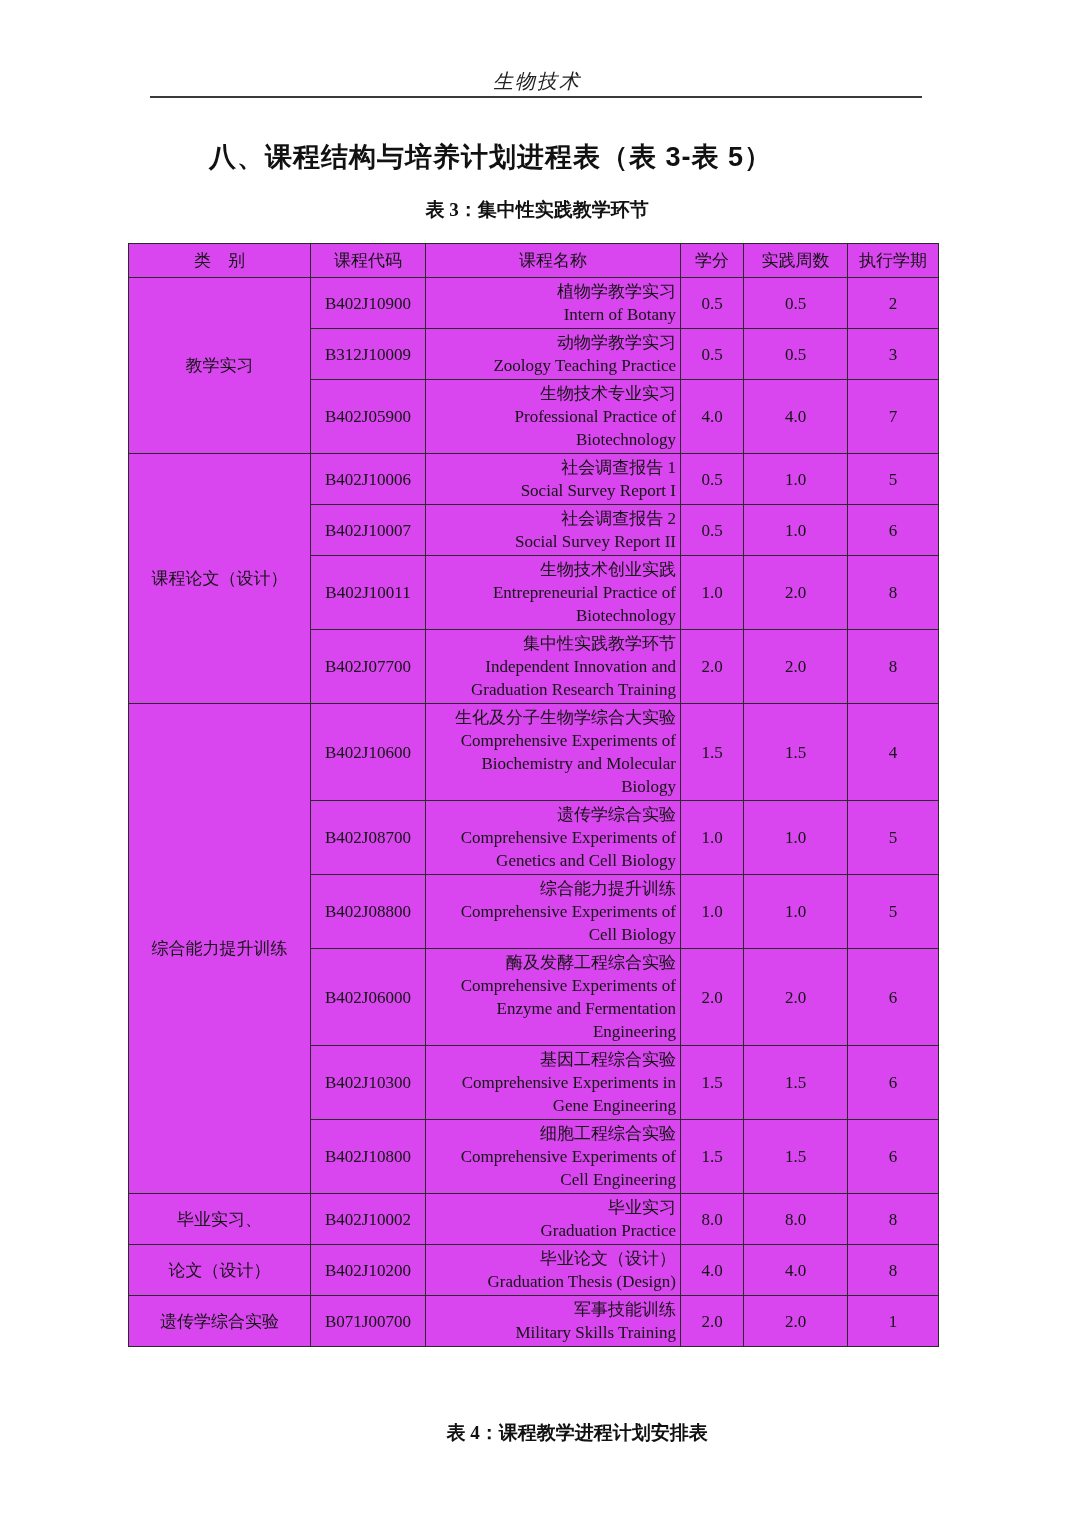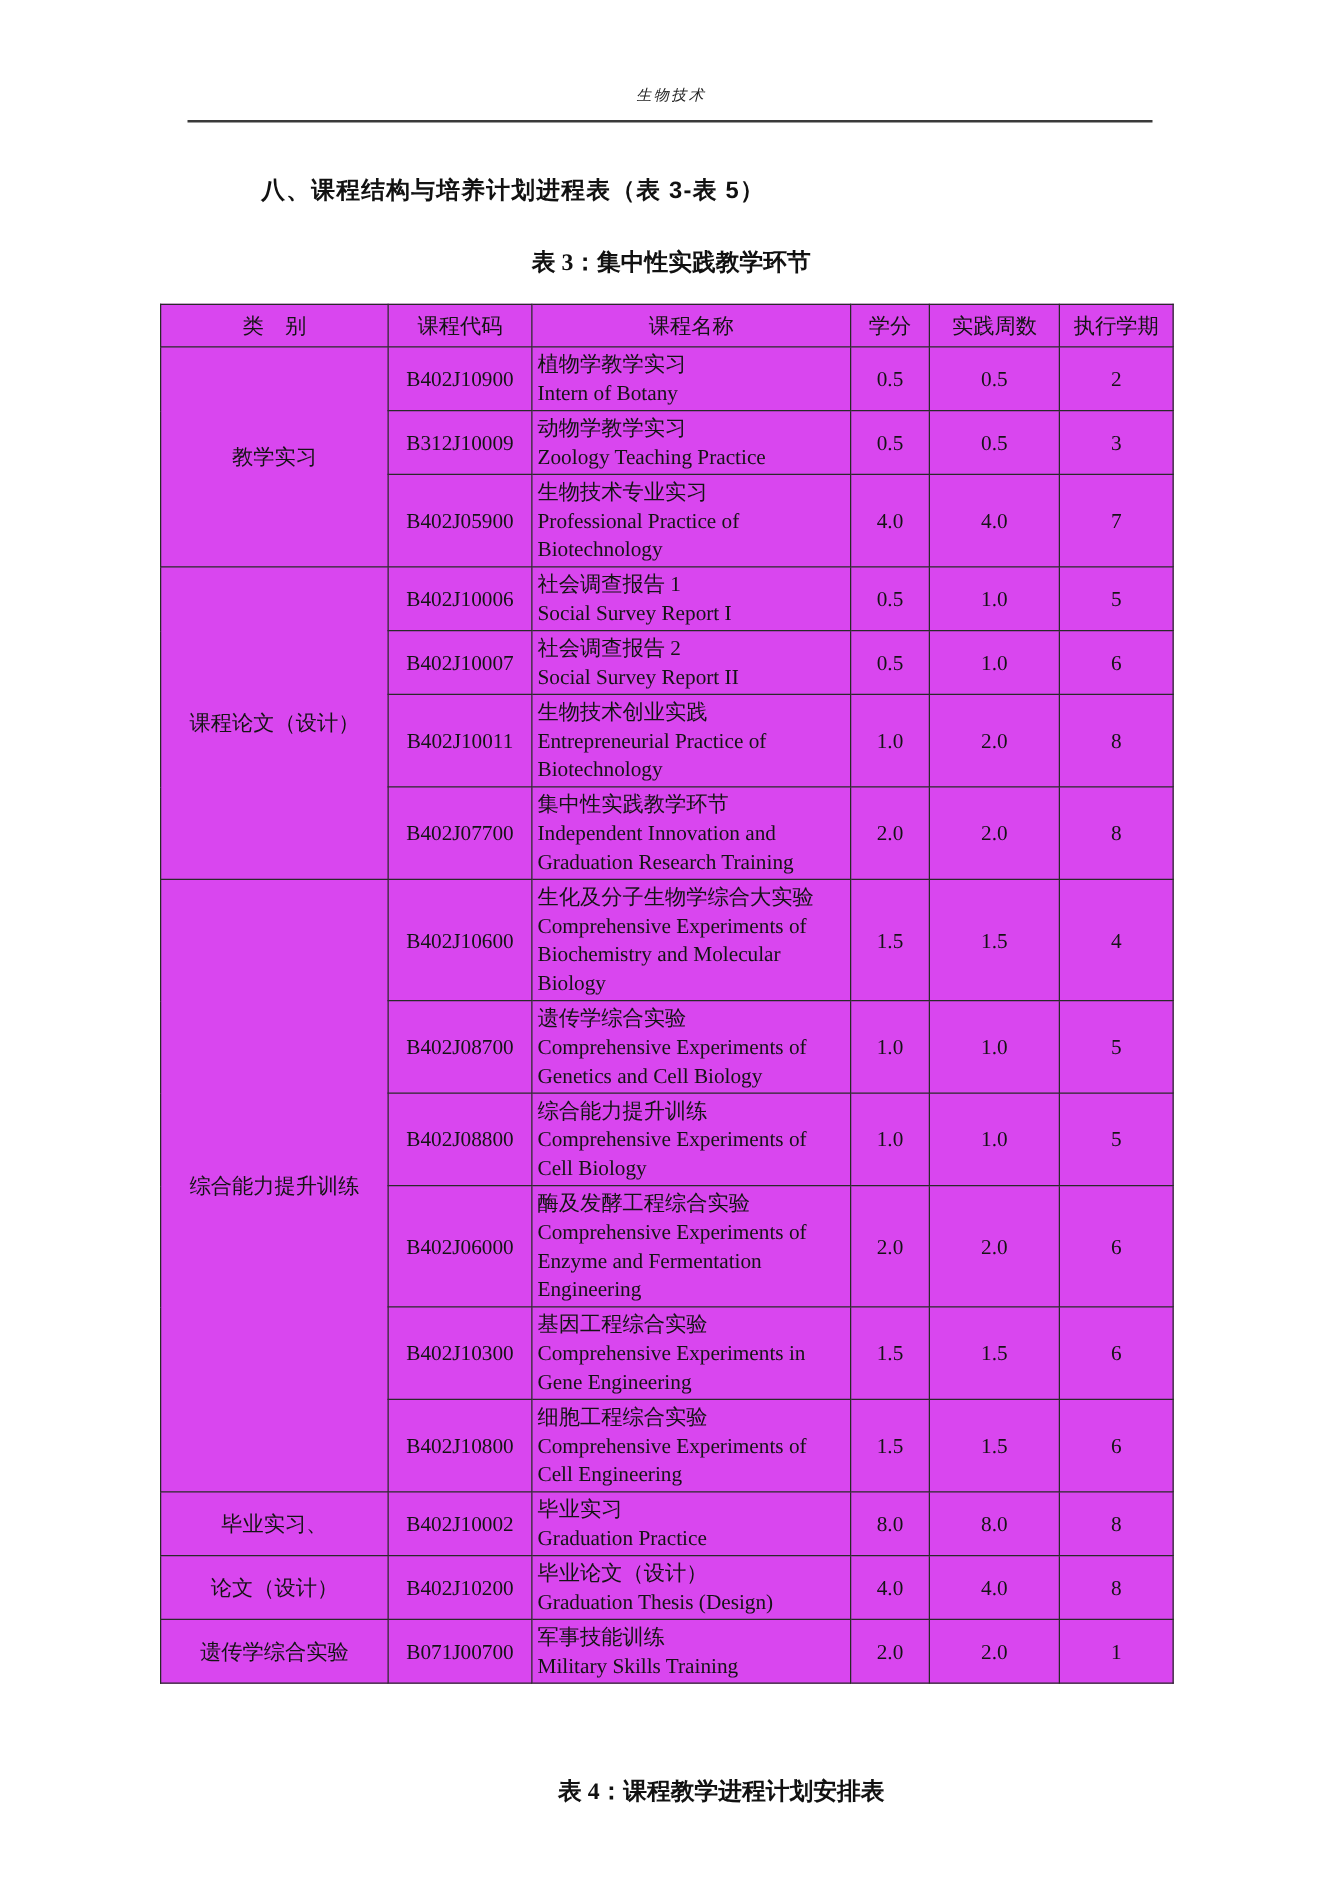--- a/index.html
+++ b/index.html
@@ -13,39 +13,39 @@
     color: #111111;
     font-family: "Liberation Serif", "DejaVu Serif", serif;
     overflow: hidden;
   }
   .running-header {
     position: absolute;
     top: 68px;
     left: 0;
     width: 100%;
     text-align: center;
-    font-size: 12px;
+    font-size: 20px;
     font-style: italic;
     letter-spacing: 2px;
     color: #222222;
   }
   .header-rule {
     position: absolute;
     top: 96px;
     left: 150px;
     width: 772px;
     height: 0;
     border-top: 2px solid #3a3a3a;
   }
   .section-title {
     position: absolute;
     top: 139px;
     left: 209px;
     font-family: "Liberation Sans", "DejaVu Sans", sans-serif;
-    font-size: 19px;
+    font-size: 27px;
     font-weight: bold;
     letter-spacing: 1px;
     color: #111111;
   }
   .table-caption {
     position: absolute;
     left: 0;
     width: 100%;
     text-align: center;
     font-family: Liberation Serif, serif;
@@ -69,21 +69,21 @@
     border: 1px solid #2a2a2a;
     text-align: center;
     vertical-align: middle;
     padding: 2px 4px;
     font-size: 17px;
     line-height: 23px;
     font-weight: normal;
     color: #141414;
   }
   .practice-table thead th { height: 34px; }
-  .name-zh, .name-en { text-align: left; }
+  .name-zh, .name-en { text-align: right; }
 </style>
 </head>
 <body>
 
 <div class="page">
   <div class="running-header">生物技术</div>
   <div class="header-rule"></div>
   <div class="section-title">八、课程结构与培养计划进程表（表 3-表 5）</div>
   <div class="table-caption caption-t3">表 3：集中性实践教学环节</div>
 

